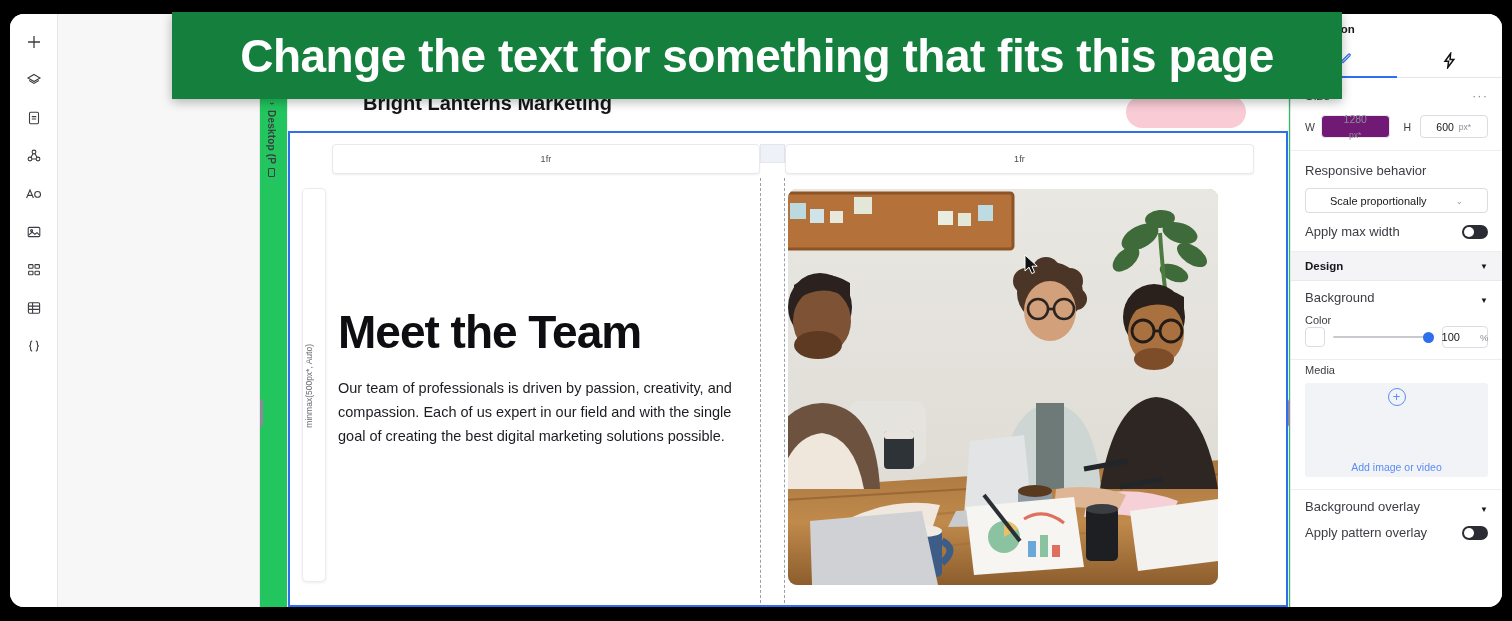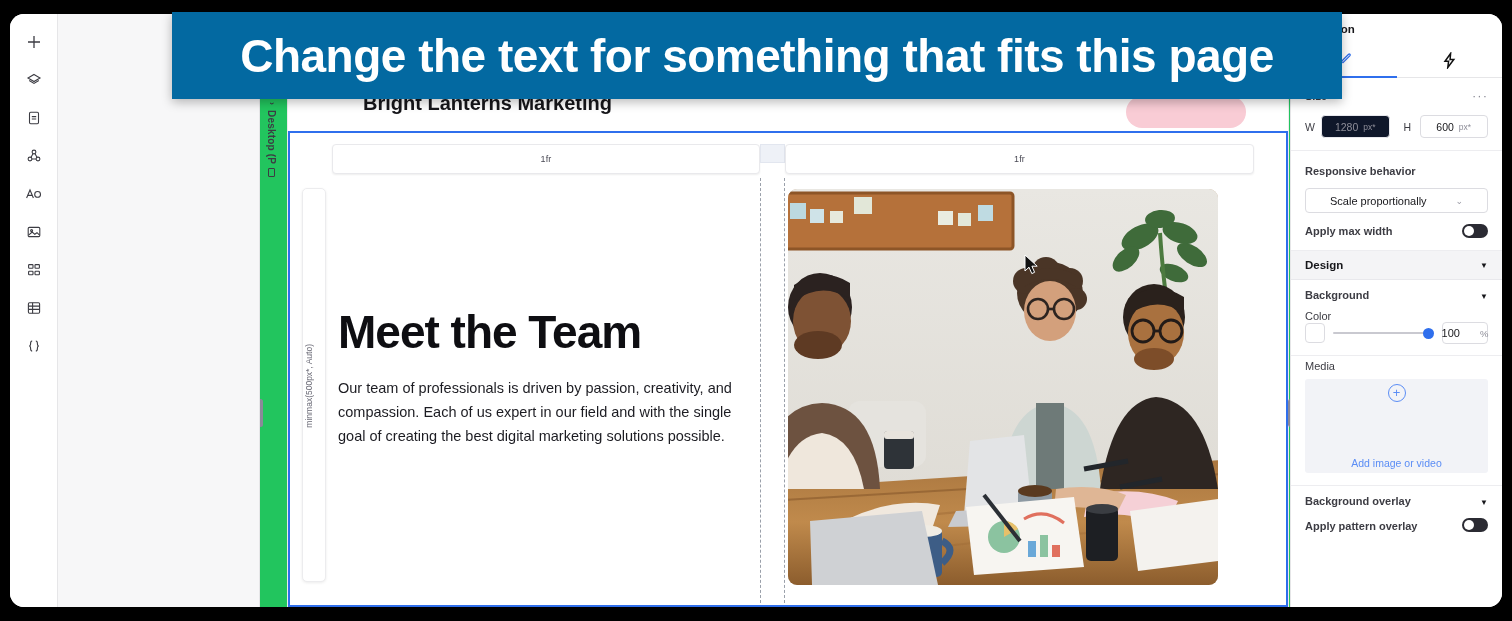--- a/index.html
+++ b/index.html
@@ -165,32 +165,32 @@
     cursor: pointer; position: relative;
   }
   .tab.active::after {
     content: ""; position: absolute; left: 0; right: 0; bottom: -1px;
     height: 2px; background: #2f6fed;
   }
   .sect { padding: 10px 14px 12px; border-bottom: 1px solid #ededf0; }
   .sect-row {
     display: flex; align-items: center; justify-content: space-between;
   }
-  .lbl { font-size: 11px; color: #3c3c43; font-weight: bold; }
+  .lbl { font-size: 13px; color: #3c3c43; }
   .dots { color: #8a8a95; font-size: 13px; letter-spacing: 1px; cursor: pointer; }
   .size-row {
     display: flex; align-items: center; gap: 6px; margin-top: 12px;
   }
   .size-key { font-size: 10.5px; color: #3c3c43; width: 10px; }
   .inp {
     flex: 1; height: 23px; border: 1px solid #dcdce1; border-radius: 4px;
     display: flex; align-items: center; justify-content: center; gap: 5px;
     font-size: 10.5px; color: #16161a; background: #fff; cursor: text;
   }
-  .inp.dim { background: #0f172a; border-color: #e8e8ed; color: #8d8d98; }
+  .inp.dim { background: #701a75; border-color: #e8e8ed; color: #8d8d98; flex-direction: column; }
   .inp .unit { font-size: 8.5px; color: #8d8d98; }
   .selectbox {
     margin-top: 9px; height: 25px; border: 1px solid #dcdce1;
     border-radius: 4px; display: flex; align-items: center;
     justify-content: space-between; padding: 0 24px;
     font-size: 11px; color: #16161a; cursor: pointer;
   }
   .selectbox .cd { color: #9a9aa5; font-size: 9px; }
   .toggle-row {
     display: flex; align-items: center; justify-content: space-between;
@@ -246,21 +246,21 @@
   .plus-circle {
     width: 18px; height: 18px; border: 1.4px solid #5b8df5;
     border-radius: 50%; color: #5b8df5; font-size: 13px; line-height: 15px;
     text-align: center;
   }
   .media-box .mtxt { font-size: 10.5px; color: #5b8df5; margin-top: 48px; }
 
   
   .banner {
     position: absolute; left: 172px; top: 12px;
-    width: 1170px; height: 87px; background: #0369a1;
+    width: 1170px; height: 87px; background: #15803d;
     display: flex; align-items: center; justify-content: center;
     box-shadow: 0 3px 10px rgba(0,0,0,.28);
     z-index: 50;
   }
   .banner-text {
     color: #ffffff; font-size: 46px; font-weight: 700;
     letter-spacing: -.5px; white-space: nowrap;
   }
 </style>
 </head>

